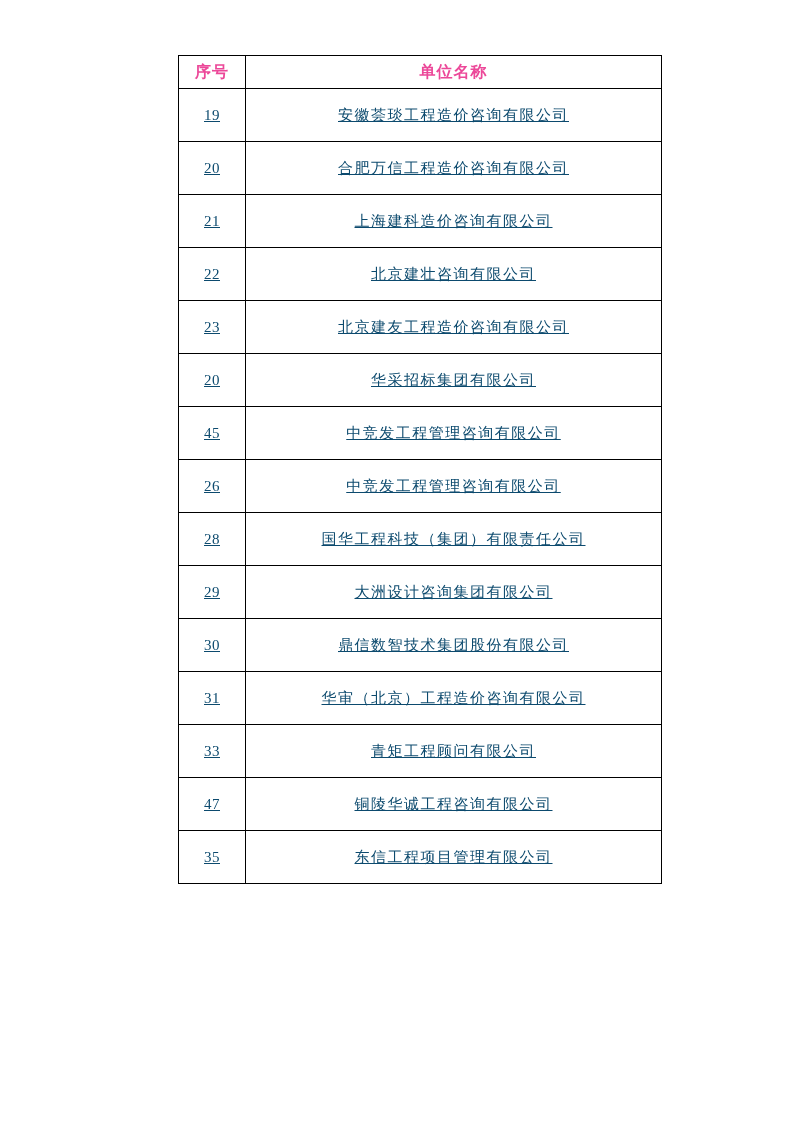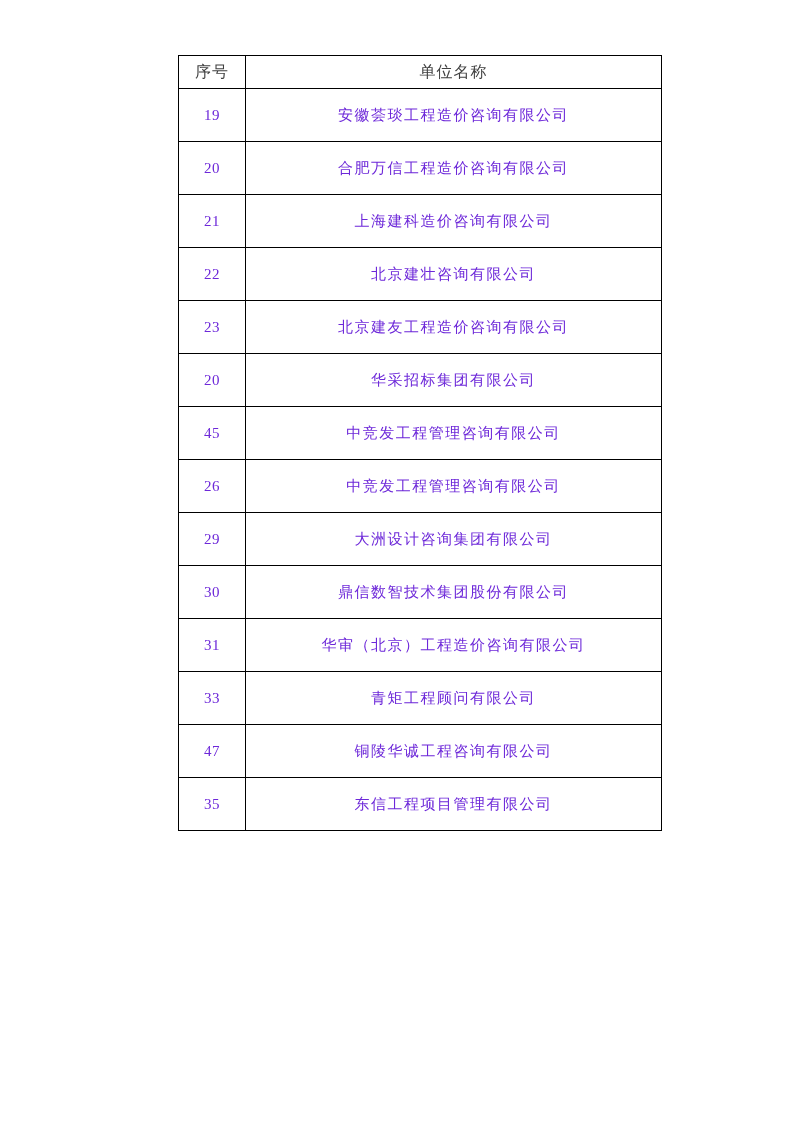--- a/index.html
+++ b/index.html
@@ -28,28 +28,29 @@
   table.company-table th,
   table.company-table td {
     border: 1.5px solid #000000;
     text-align: center;
     vertical-align: middle;
     background: #ffffff;
   }
   table.company-table th {
     height: 33px;
     font-size: 16px;
-    font-weight: normal;
+    font-weight: bold;
     letter-spacing: 1px;
-    color: #404040;
+    color: #ec4899;
   }
   table.company-table td {
     height: 53px;
     font-size: 15px;
-    color: #6d28d9;
+    color: #0c4a6e;
+    text-decoration: underline;
   }
   td.cell-no {
     font-size: 14px;
     letter-spacing: 0.5px;
   }
   td.cell-name {
     letter-spacing: 1.5px;
   }
   col.col-no   { width: 67px; }
   col.col-name { width: 416px; }
@@ -96,20 +97,24 @@
         </tr>
         <tr>
           <td class="cell-no">45</td>
           <td class="cell-name">中竞发工程管理咨询有限公司</td>
         </tr>
         <tr>
           <td class="cell-no">26</td>
           <td class="cell-name">中竞发工程管理咨询有限公司</td>
         </tr>
         <tr>
+          <td class="cell-no">28</td>
+          <td class="cell-name">国华工程科技（集团）有限责任公司</td>
+        </tr>
+        <tr>
           <td class="cell-no">29</td>
           <td class="cell-name">大洲设计咨询集团有限公司</td>
         </tr>
         <tr>
           <td class="cell-no">30</td>
           <td class="cell-name">鼎信数智技术集团股份有限公司</td>
         </tr>
         <tr>
           <td class="cell-no">31</td>
           <td class="cell-name">华审（北京）工程造价咨询有限公司</td>

